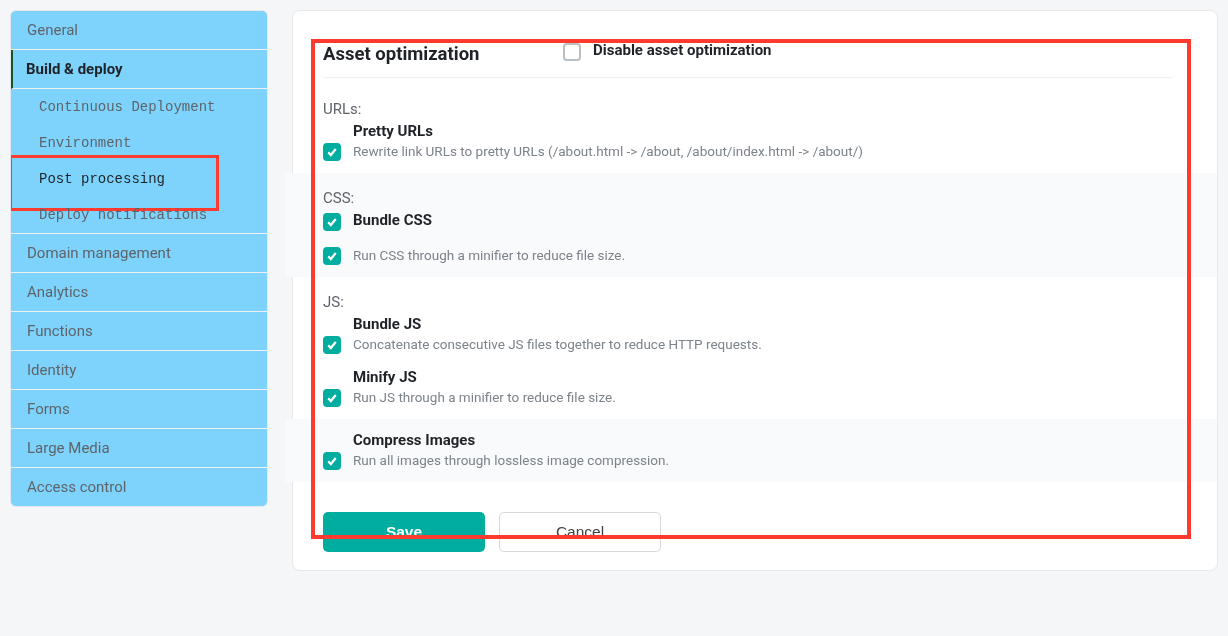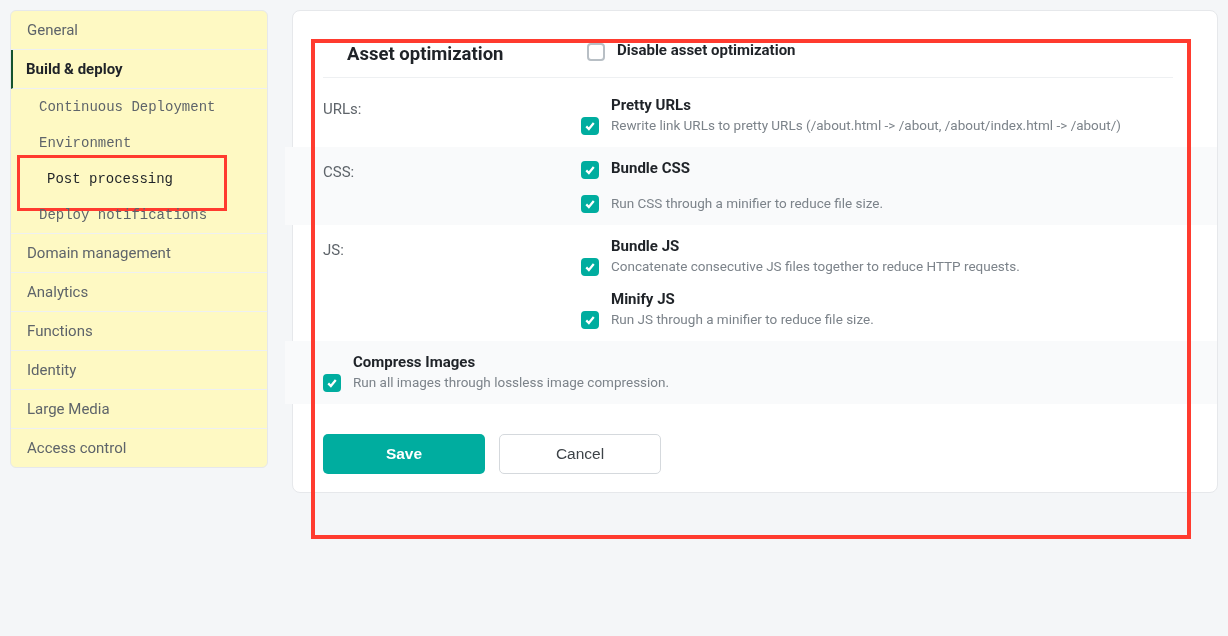--- a/index.html
+++ b/index.html
@@ -16,21 +16,21 @@
       overflow: hidden;
     }
     .container {
       display: flex;
       gap: 24px;
       padding: 0 10px;
     }
     
     .sidebar {
       width: 258px;
-      background: #fef9c3;
+      background: #7dd3fc;
       border: 1px solid #e6e8eb;
       border-radius: 6px;
       margin-top: 10px;
       overflow: hidden;
       align-self: flex-start;
     }
     .nav-item {
       padding: 10px 16px;
       font-size: 15px;
       color: #5e646a;
@@ -49,21 +49,20 @@
       font-size: 14px;
       border-bottom: none;
       font-family: Liberation Mono, monospace;
     }
     .nav-item.sub.last-sub {
       border-bottom: 1px solid #eef0f2;
     }
     .nav-item.sub.active-sub {
       color: #1f2328;
       font-weight: 500;
-      margin-left: 8px;
     }
     .nav-item:last-child {
       border-bottom: none;
     }
     .highlight-box {
       position: absolute;
       border: 3px solid #ff3b2f;
       pointer-events: none;
     }
     .highlight-sidebar {
@@ -94,36 +93,36 @@
       pointer-events: none;
     }
     .panel-inner {
       padding: 12px 26px 0 12px;
     }
     .section-header-row {
       display: flex;
       align-items: flex-start;
       gap: 0;
       margin-bottom: 12px;
-      margin-left: 24px;
     }
     .section-title {
       width: 240px;
       font-size: 18.5px;
       font-weight: 700;
       color: #1f2328;
       padding-top: 2px;
     }
     .option-col {
       flex: 1;
     }
     .option-group {
       display: flex;
-      gap: 18px;
+      gap: 4px;
       padding: 12px 0;
+      flex-direction: column;
     }
     .group-label {
       width: 240px;
       font-size: 15px;
       color: #5e646a;
       padding-top: 4px;
     }
     .option-list {
       flex: 1;
     }
@@ -224,20 +223,21 @@
       <div class="nav-item">General</div>
       <div class="nav-item active-main">Build &amp; deploy</div>
       <div class="nav-item sub">Continuous Deployment</div>
       <div class="nav-item sub">Environment</div>
       <div class="nav-item sub active-sub" style="position: relative;">Post processing<div class="highlight-box highlight-sidebar"></div></div>
       <div class="nav-item sub last-sub">Deploy notifications</div>
       <div class="nav-item">Domain management</div>
       <div class="nav-item">Analytics</div>
       <div class="nav-item">Functions</div>
       <div class="nav-item">Identity</div>
+      <div class="nav-item">Forms</div>
       <div class="nav-item">Large Media</div>
       <div class="nav-item">Access control</div>
     </nav>
 
   <section class="main-panel">
     <div class="highlight-main"></div>
     <div class="panel-inner">
 
       <div class="section-header-row">
         <div class="section-title">Asset optimization</div>

